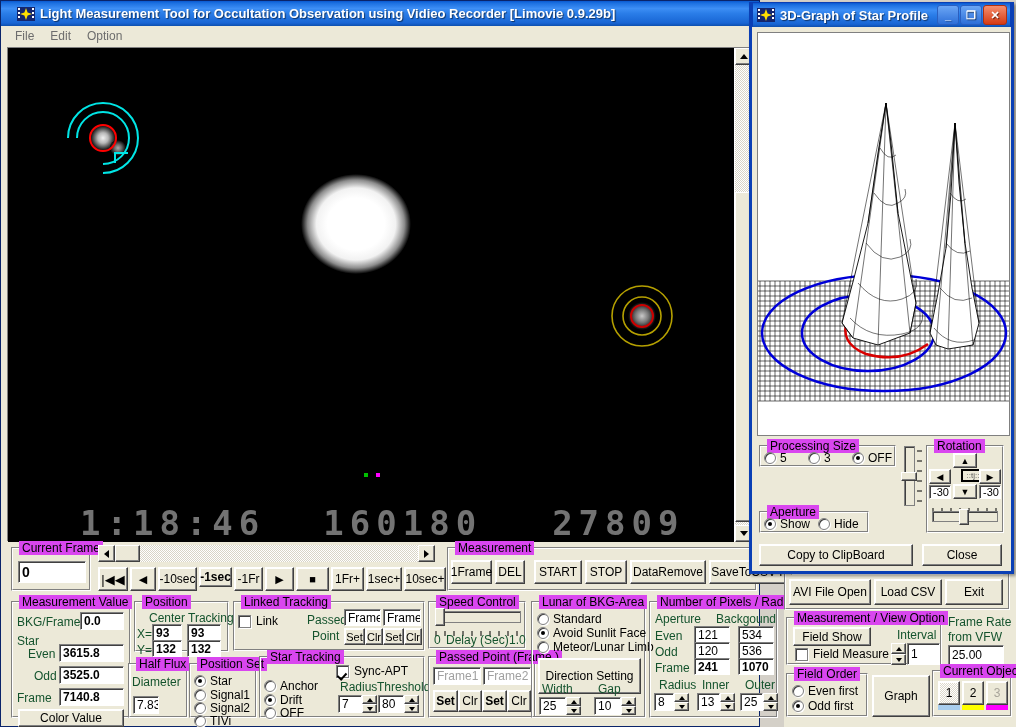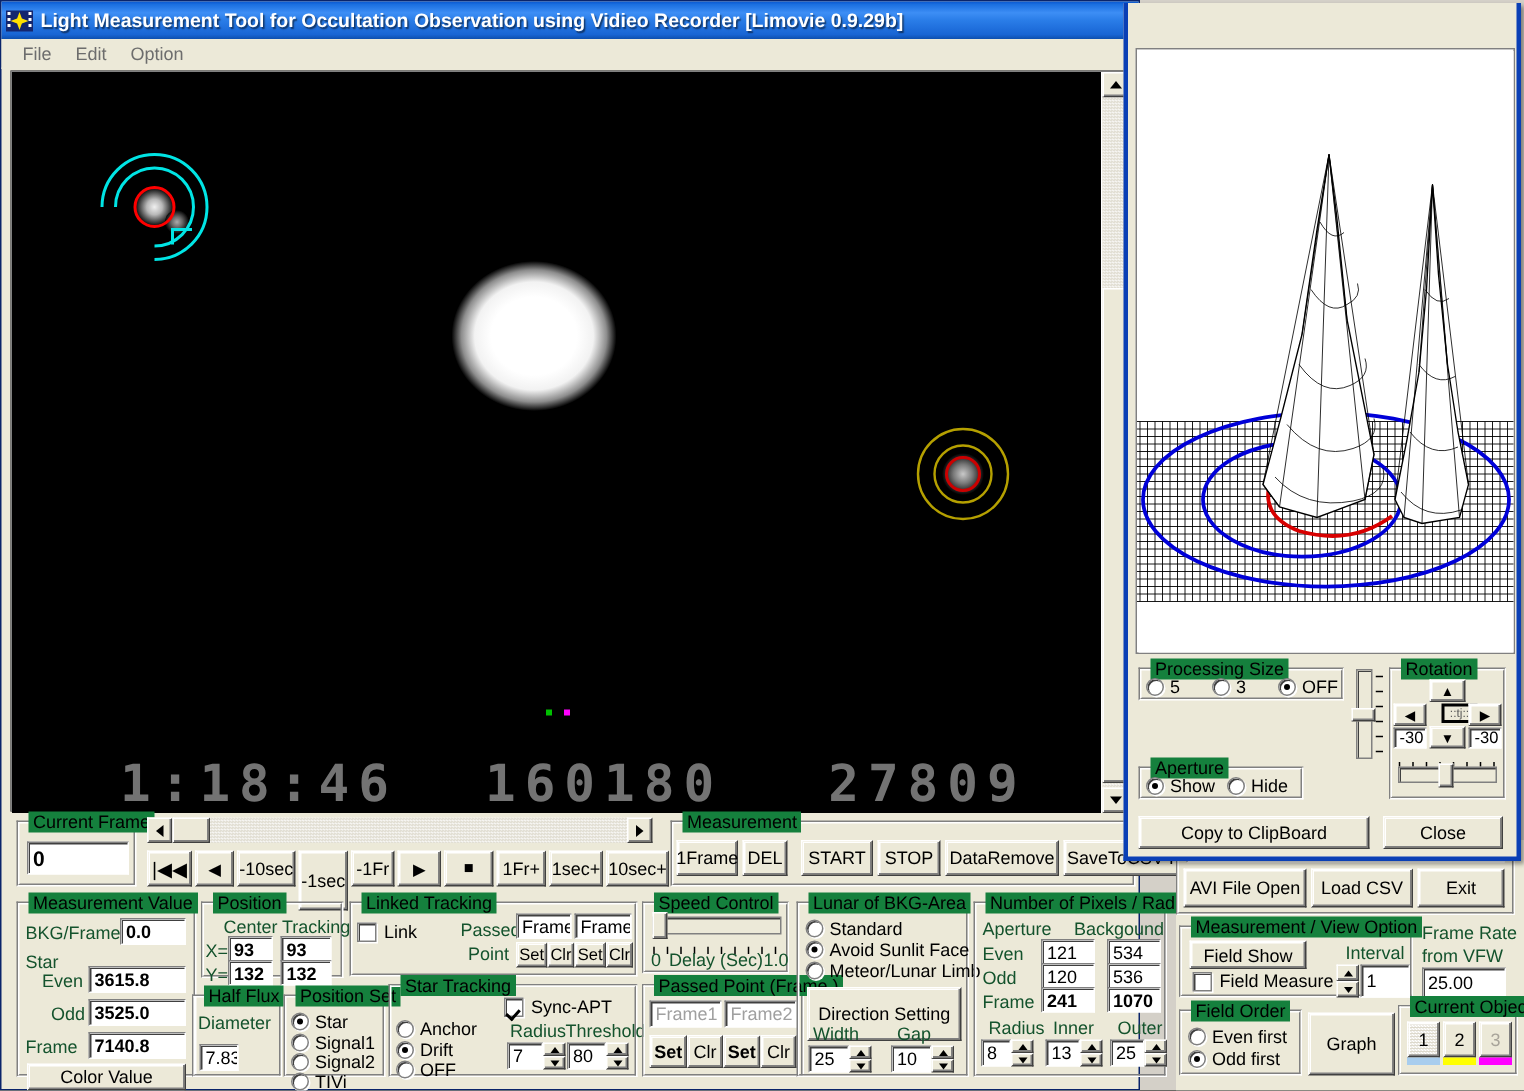--- a/index.html
+++ b/index.html
@@ -14,21 +14,21 @@
   }
   
   #main-window {
     position:absolute; left:0; top:0; width:760px; height:727px;
     background:#ece9d8;
     border:1px solid #0a246a;
   }
   .titlebar {
     height:25px;
     background:linear-gradient(to bottom,#0a58d0 0%,#1b6fe0 8%,#3d8ef5 30%,#2a7de8 50%,#1865d4 88%,#0d4fae 100%);
-    display:flex; align-items:center; padding-left:3px;
+    display:flex; align-items:center; padding-left:16px;
     color:#fff; font-weight:bold; font-size:13px;
     text-shadow:1px 1px 1px rgba(0,0,0,.55);
   }
   .titlebar .tb-icon { width:18px;height:18px;margin-right:5px;flex:0 0 auto; }
   .menubar {
     height:20px; background:#ece9d8; display:flex; align-items:center;
     padding-left:6px; border-bottom:1px solid #ece9d8;
   }
   .menubar div { padding:1px 8px; font-size:12px; color:#6d6d6d; }
   
@@ -84,21 +84,21 @@
   .grp {
     position:absolute; border:1px solid #fff;
     border-top-color:#808080;border-left-color:#808080;
   }
   .grp > .grp-inner {
     position:absolute; inset:0;
     border:1px solid #808080; border-top-color:#fff;border-left-color:#fff;
     pointer-events:none;
   }
   .grp-title {
-    position:absolute;top:-7px;left:7px;background:#15803d;padding:0 3px;
+    position:absolute;top:-7px;left:7px;background:#d946ef;padding:0 3px;
     font-size:12px; color:#000; white-space:nowrap;
   }
   .lbl { position:absolute; font-size:12px; color:#14532d; white-space:nowrap; }
   .radio { position:absolute; display:flex; align-items:center; font-size:12px; white-space:nowrap;}
   .radio .dot {
     width:12px;height:12px;border-radius:50%;
     background:#fff;border:1px solid #808080;
     box-shadow: inset 1px 1px 0 #404040, 1px 1px 0 #fff;
     margin-right:4px; flex:0 0 auto; position:relative;
   }
@@ -264,21 +264,21 @@
     <div class="sb-thumb" style="left:17px;top:0;width:25px;height:17px;"></div>
     <div class="sb-btn" style="position:absolute;right:0;top:0;">
       <span class="arrow-rt"></span>
     </div>
   </div>
 
   <div style="position:absolute;left:97px;top:566px;display:flex;gap:2px;">
     <div class="btn" style="width:30px;height:24px;font-size:13px;">|◀◀</div>
     <div class="btn" style="width:26px;height:24px;font-size:11px;">◀</div>
     <div class="btn" style="width:39px;height:24px;">-10sec</div>
-    <div class="btn" style="width:33px;height:40px;">-1sec</div>
+    <div class="btn" style="width:33px;height:20px;font-weight:bold;">-1sec</div>
     <div class="btn" style="width:29px;height:24px;">-1Fr</div>
     <div class="btn" style="width:29px;height:24px;font-size:11px;">▶</div>
     <div class="btn" style="width:33px;height:24px;font-size:11px;">■</div>
     <div class="btn" style="width:33px;height:24px;">1Fr+</div>
     <div class="btn" style="width:36px;height:24px;">1sec+</div>
     <div class="btn" style="width:42px;height:24px;">10sec+</div>
   </div>
 
   <div class="grp" style="left:446px;top:546px;width:310px;height:44px;">
     <div class="grp-inner"></div>
@@ -598,20 +598,40 @@
       </div>
       <div style="width:22px;">
         <div class="btn" style="height:24px;color:#a8a49a;">3</div>
         <div style="height:5px;background:#ff00ff;"></div>
       </div>
     </div>
   </div>
 </div>
 
 <div id="graph-window">
+  <div id="graph-title">
+    <span style="width:18px;height:18px;margin-right:5px;flex:0 0 auto;">
+      <svg width="18" height="18" viewBox="0 0 18 18">
+        <rect x="0" y="2" width="18" height="14" fill="#14266e"></rect>
+        <rect x="1" y="3" width="2" height="2" fill="#fff"></rect>
+          <rect x="1" y="7" width="2" height="2" fill="#fff"></rect>
+        <rect x="1" y="11" width="2" height="2" fill="#fff"></rect>
+        <rect x="15" y="3" width="2" height="2" fill="#fff"></rect>
+          <rect x="15" y="7" width="2" height="2" fill="#fff"></rect>
+        <rect x="15" y="11" width="2" height="2" fill="#fff"></rect>
+        <polygon points="9,3 10.6,7.4 15,9 10.6,10.6 9,15 7.4,10.6 3,9 7.4,7.4" fill="#ffe000"></polygon>
+      </svg>
+    </span>
+    <span>3D-Graph of Star Profile</span>
+    <span style="margin-left:auto;display:flex;padding-right:3px;">
+      <span class="wbtn">_</span>
+      <span class="wbtn">❐</span>
+      <span class="wbtn close">✕</span>
+    </span>
+  </div>
 
   <div id="graph-plot">
     <svg width="253" height="404" viewBox="0 0 253 404">
       <rect width="253" height="404" fill="#fff"></rect>
 
       <g stroke="#000" stroke-width="0.6" opacity="0.95">
         <g id="gh"></g>
       </g>
 
       <g stroke="#000" stroke-width="0.6">

